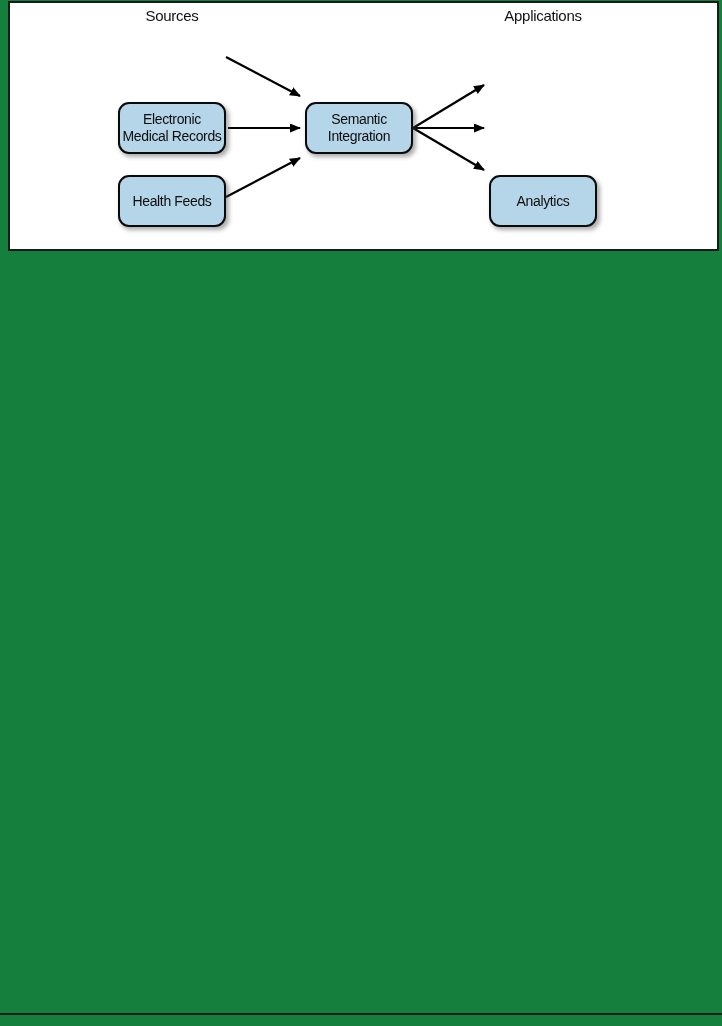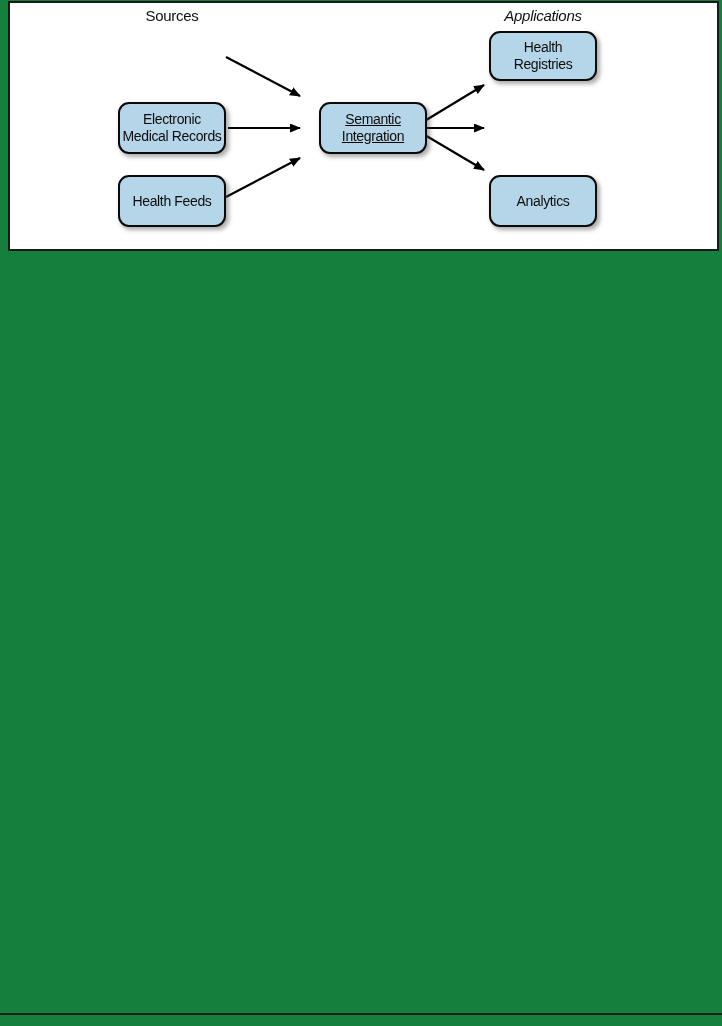--- a/index.html
+++ b/index.html
@@ -72,21 +72,21 @@
 </style>
 </head>
 <body>
 
 <div class="page">
 
   <div class="figure-frame"></div>
 
   <div class="col-label" style="left:118px; top:7px;">Sources</div>
 
-  <div class="col-label" style="left:489px; top:7px;font-style:italic;">Applications</div>
+  <div class="col-label" style="left:489px; top:7px;">Applications</div>
 
   <svg class="edges" viewBox="0 0 722 252">
     <defs>
       <marker id="arrowhead" markerUnits="userSpaceOnUse" markerWidth="12" markerHeight="10" refX="10" refY="4.5" orient="auto">
         <path d="M0,0 L11,4.5 L0,9 z" fill="#000000"></path>
       </marker>
     </defs>
     <line x1="226" y1="57" x2="300" y2="96" stroke="#000000" stroke-width="2.2" marker-end="url(#arrowhead)"></line>
     <line x1="228" y1="128" x2="300" y2="128" stroke="#000000" stroke-width="2.2" marker-end="url(#arrowhead)"></line>
     <line x1="226" y1="197" x2="300" y2="158" stroke="#000000" stroke-width="2.2" marker-end="url(#arrowhead)"></line>
@@ -98,29 +98,25 @@
 
   <div class="node" style="left:118px; top:102px; height:52px;">
     <span>Electronic
 Medical Records</span>
   </div>
 
   <div class="node" style="left:118px; top:175px; height:52px;">
     <span>Health Feeds</span>
   </div>
 
-  <div class="node" style="left:319px; top:102px; height:52px;text-decoration:underline;">
+  <div class="node" style="left:305px; top:102px; height:52px;">
     <span>Semantic
 Integration</span>
   </div>
 
-  <div class="node" style="left:489px; top:31px;  height:50px;">
-    <span>Health
-Registries</span>
-  </div>
 
 
   <div class="node" style="left:489px; top:175px; height:52px;">
     <span>Analytics</span>
   </div>
 
   <div class="footer-rule"></div>
 
 </div>
 

